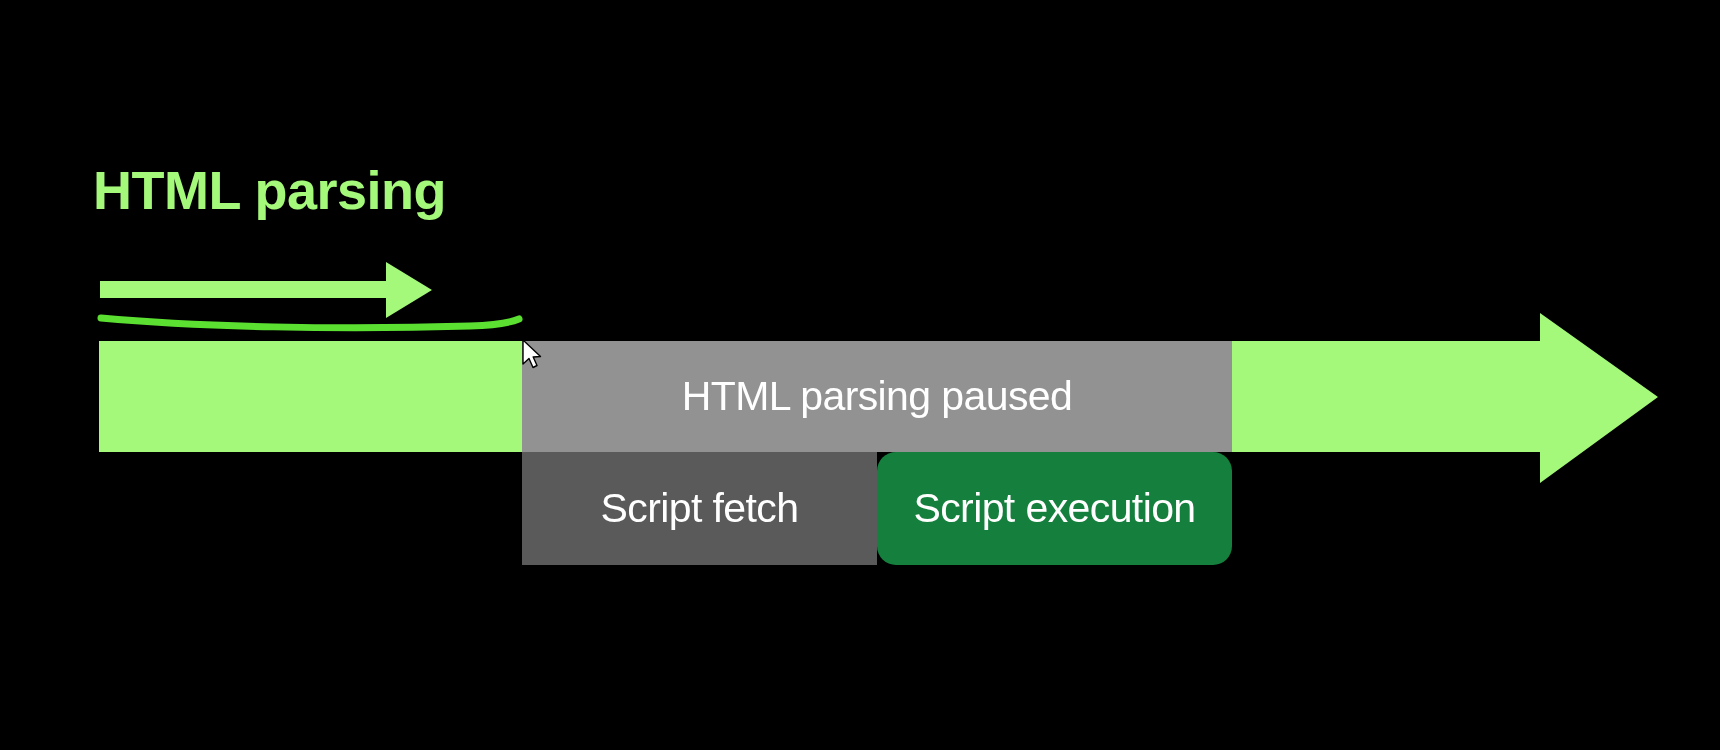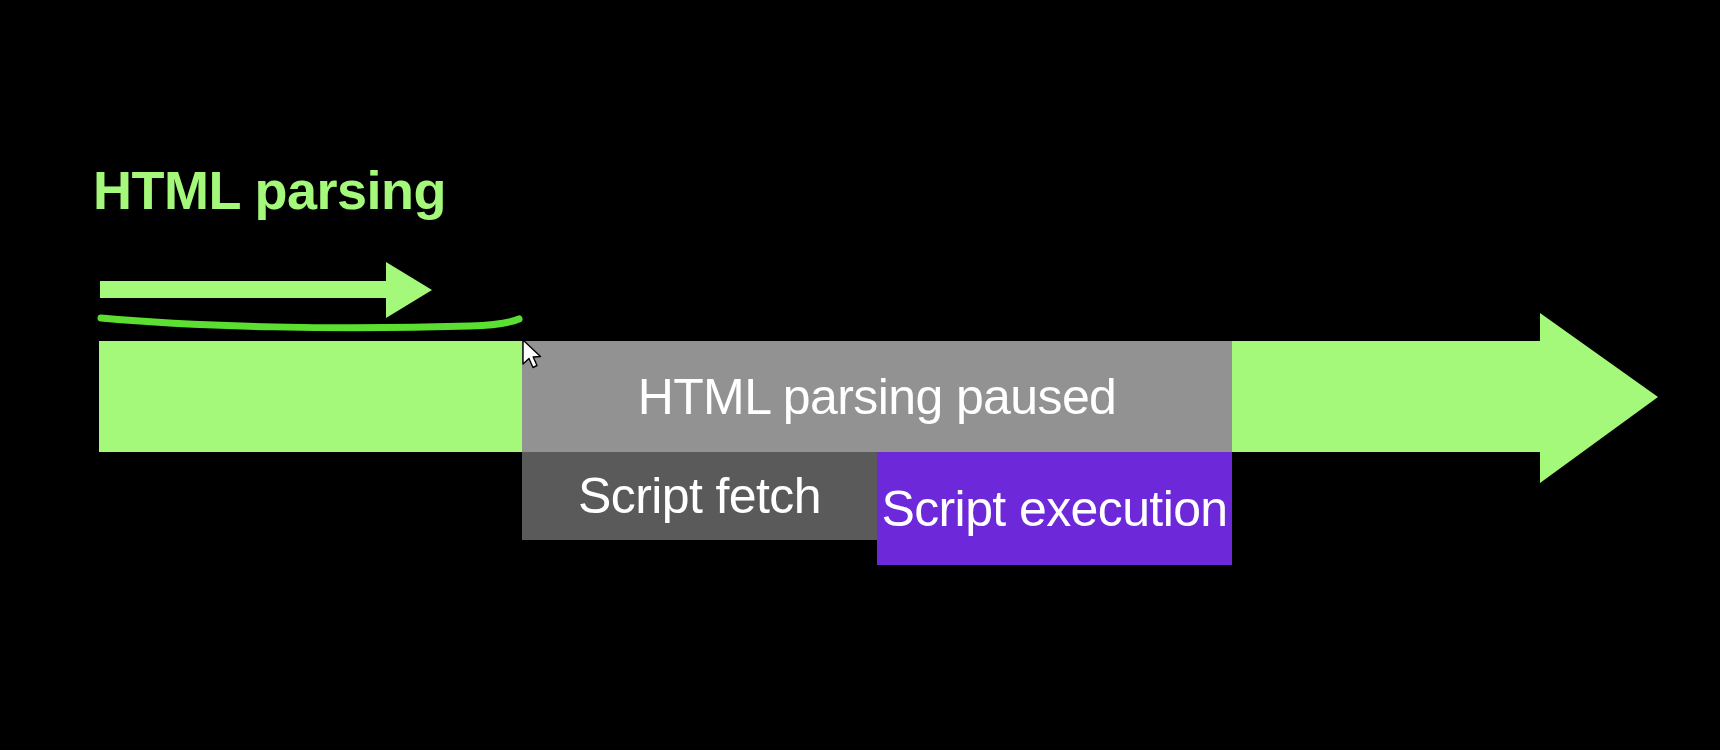--- a/index.html
+++ b/index.html
@@ -49,48 +49,49 @@
   .block {
     position: absolute;
     display: flex;
     align-items: center;
     justify-content: center;
     box-sizing: border-box;
   }
   .block-label {
     color: #FFFFFF;
     font-family: "Liberation Sans", sans-serif;
-    font-size: 50px;
+    font-size: 41px;
     font-weight: normal;
     letter-spacing: -0.6px;
     white-space: nowrap;
     line-height: 1;
   }
 
   #block-parsing-paused {
     left: 522px;
     top: 341px;
     width: 710px;
     height: 111px;
     background: #929292;
   }
   #block-script-fetch {
     left: 522px;
     top: 452px;
     width: 355px;
-    height: 88px;
+    height: 113px;
     background: #5A5A5A;
     align-items: center;
   }
   #block-script-execution {
     left: 877px;
     top: 452px;
     width: 355px;
     height: 113px;
-    background: #6d28d9;
+    background: #15803d;
+    border-radius: 19px;
   }
 
   
   #mouse-cursor {
     position: absolute;
     left: 521px;
     top: 339px;
     width: 22px;
     height: 32px;
     pointer-events: none;

